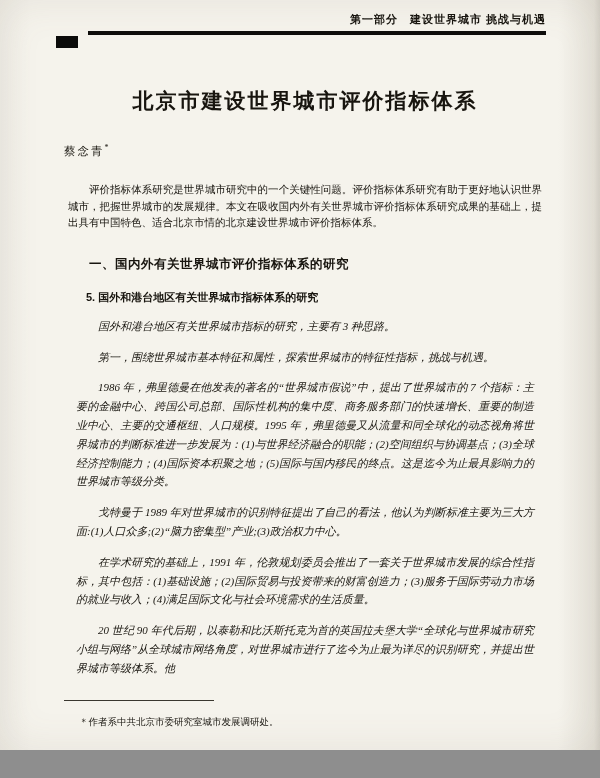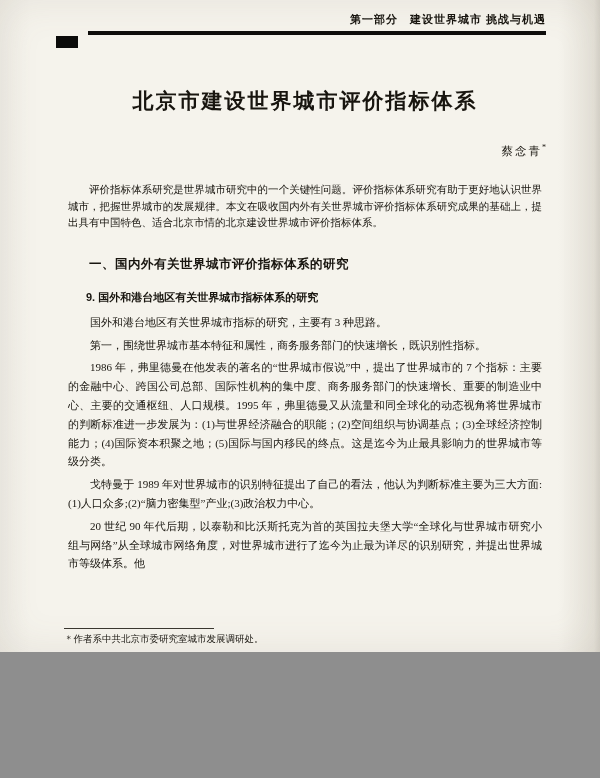--- a/index.html
+++ b/index.html
@@ -3,21 +3,21 @@
 <meta charset="utf-8">
 <style>
   html, body { margin: 0; padding: 0; }
   body {
     background: #8e8e8e;
     font-family: "Liberation Serif", "DejaVu Serif", serif;
   }
   .page {
     position: relative;
     width: 600px;
-    height: 652px;
+    height: 750px;
     box-sizing: border-box;
     margin: 0 auto;
     padding: 12px 54px 0 64px;
     overflow: hidden;
     color: #18150f;
     background: linear-gradient(90deg, #efede6 0%, #f5f3ec 5%, #f5f3ec 93%, #e6e3da 99%, #d8d5cc 100%);
     box-shadow: inset 0 0 40px rgba(120,110,90,0.12);
   }
   .running-header {
     text-align: right;
@@ -44,21 +44,21 @@
   .title {
     margin: 52px 0 0 0;
     text-align: center;
     font-family: "Liberation Sans", "DejaVu Sans", sans-serif;
     font-weight: bold;
     font-size: 21px;
     letter-spacing: 2px;
   }
   .author {
     margin-top: 28px;
-    text-align: right;
+    text-align: left;
     font-size: 11.5px;
     letter-spacing: 2px;
   }
   .author sup { font-size: 8px; letter-spacing: 0; }
   .abstract {
     margin: 24px 4px 0 4px;
     font-size: 10.5px;
     line-height: 16.5px;
     text-align: justify;
     text-indent: 2em;
@@ -72,42 +72,43 @@
     letter-spacing: 0.5px;
   }
   .subsection-heading {
     margin: 16px 0 8px 0;
     font-family: "Liberation Sans", "DejaVu Sans", sans-serif;
     font-weight: bold;
     font-size: 11px;
     text-indent: 2em;
   }
   .body-para {
-    margin: 4px;
+    margin: 12px;
     font-size: 11px;
     line-height: 18.8px;
     text-align: justify;
     text-indent: 2em;
+    font-style: italic;
   }
   .footnote-area {
     position: absolute;
     left: 64px;
     right: 54px;
     bottom: 6px;
   }
   .footnote-rule {
     width: 150px;
     height: 1px;
     background: #3a372f;
     margin-bottom: 4px;
   }
   .footnote-text {
     font-size: 9.5px;
     line-height: 13px;
-    margin: 0;
+    margin: 15px;
   }
 </style>
 </head>
 <body>
 
 <div class="page">
 
   <div class="running-header">第一部分　建设世界城市 挑战与机遇</div>
 
   <div class="header-rule"></div>
@@ -117,26 +118,27 @@
   <h1 class="title">北京市建设世界城市评价指标体系</h1>
 
   <div class="author">
     <span>蔡念青</span><sup>*</sup>
   </div>
 
   <p class="abstract">评价指标体系研究是世界城市研究中的一个关键性问题。评价指标体系研究有助于更好地认识世界城市，把握世界城市的发展规律。本文在吸收国内外有关世界城市评价指标体系研究成果的基础上，提出具有中国特色、适合北京市情的北京建设世界城市评价指标体系。</p>
 
   <h2 class="section-heading">一、国内外有关世界城市评价指标体系的研究</h2>
 
-  <h3 class="subsection-heading">9. 国外和港台地区有关世界城市指标体系的研究</h3>
+  <h3 class="subsection-heading">5. 国外和港台地区有关世界城市指标体系的研究</h3>
 
   <p class="body-para">国外和港台地区有关世界城市指标的研究，主要有 3 种思路。</p>
-  <p class="body-para">第一，围绕世界城市基本特征和属性，商务服务部门的快速增长，既识别性指标。</p>
+  <p class="body-para">第一，围绕世界城市基本特征和属性，探索世界城市的特征性指标，挑战与机遇。</p>
   <p class="body-para">1986 年，弗里德曼在他发表的著名的“世界城市假说”中，提出了世界城市的 7 个指标：主要的金融中心、跨国公司总部、国际性机构的集中度、商务服务部门的快速增长、重要的制造业中心、主要的交通枢纽、人口规模。1995 年，弗里德曼又从流量和同全球化的动态视角将世界城市的判断标准进一步发展为：(1)与世界经济融合的职能；(2)空间组织与协调基点；(3)全球经济控制能力；(4)国际资本积聚之地；(5)国际与国内移民的终点。这是迄今为止最具影响力的世界城市等级分类。</p>
   <p class="body-para">戈特曼于 1989 年对世界城市的识别特征提出了自己的看法，他认为判断标准主要为三大方面:(1)人口众多;(2)“脑力密集型”产业;(3)政治权力中心。</p>
+  <p class="body-para">在学术研究的基础上，1991 年，伦敦规划委员会推出了一套关于世界城市发展的综合性指标，其中包括：(1)基础设施；(2)国际贸易与投资带来的财富创造力；(3)服务于国际劳动力市场的就业与收入；(4)满足国际文化与社会环境需求的生活质量。</p>
   <p class="body-para">20 世纪 90 年代后期，以泰勒和比沃斯托克为首的英国拉夫堡大学“全球化与世界城市研究小组与网络”从全球城市网络角度，对世界城市进行了迄今为止最为详尽的识别研究，并提出世界城市等级体系。他</p>
 
   <div class="footnote-area">
     <div class="footnote-rule"></div>
     <p class="footnote-text">＊作者系中共北京市委研究室城市发展调研处。</p>
   </div>
 
 </div>
 
 </body></html>

